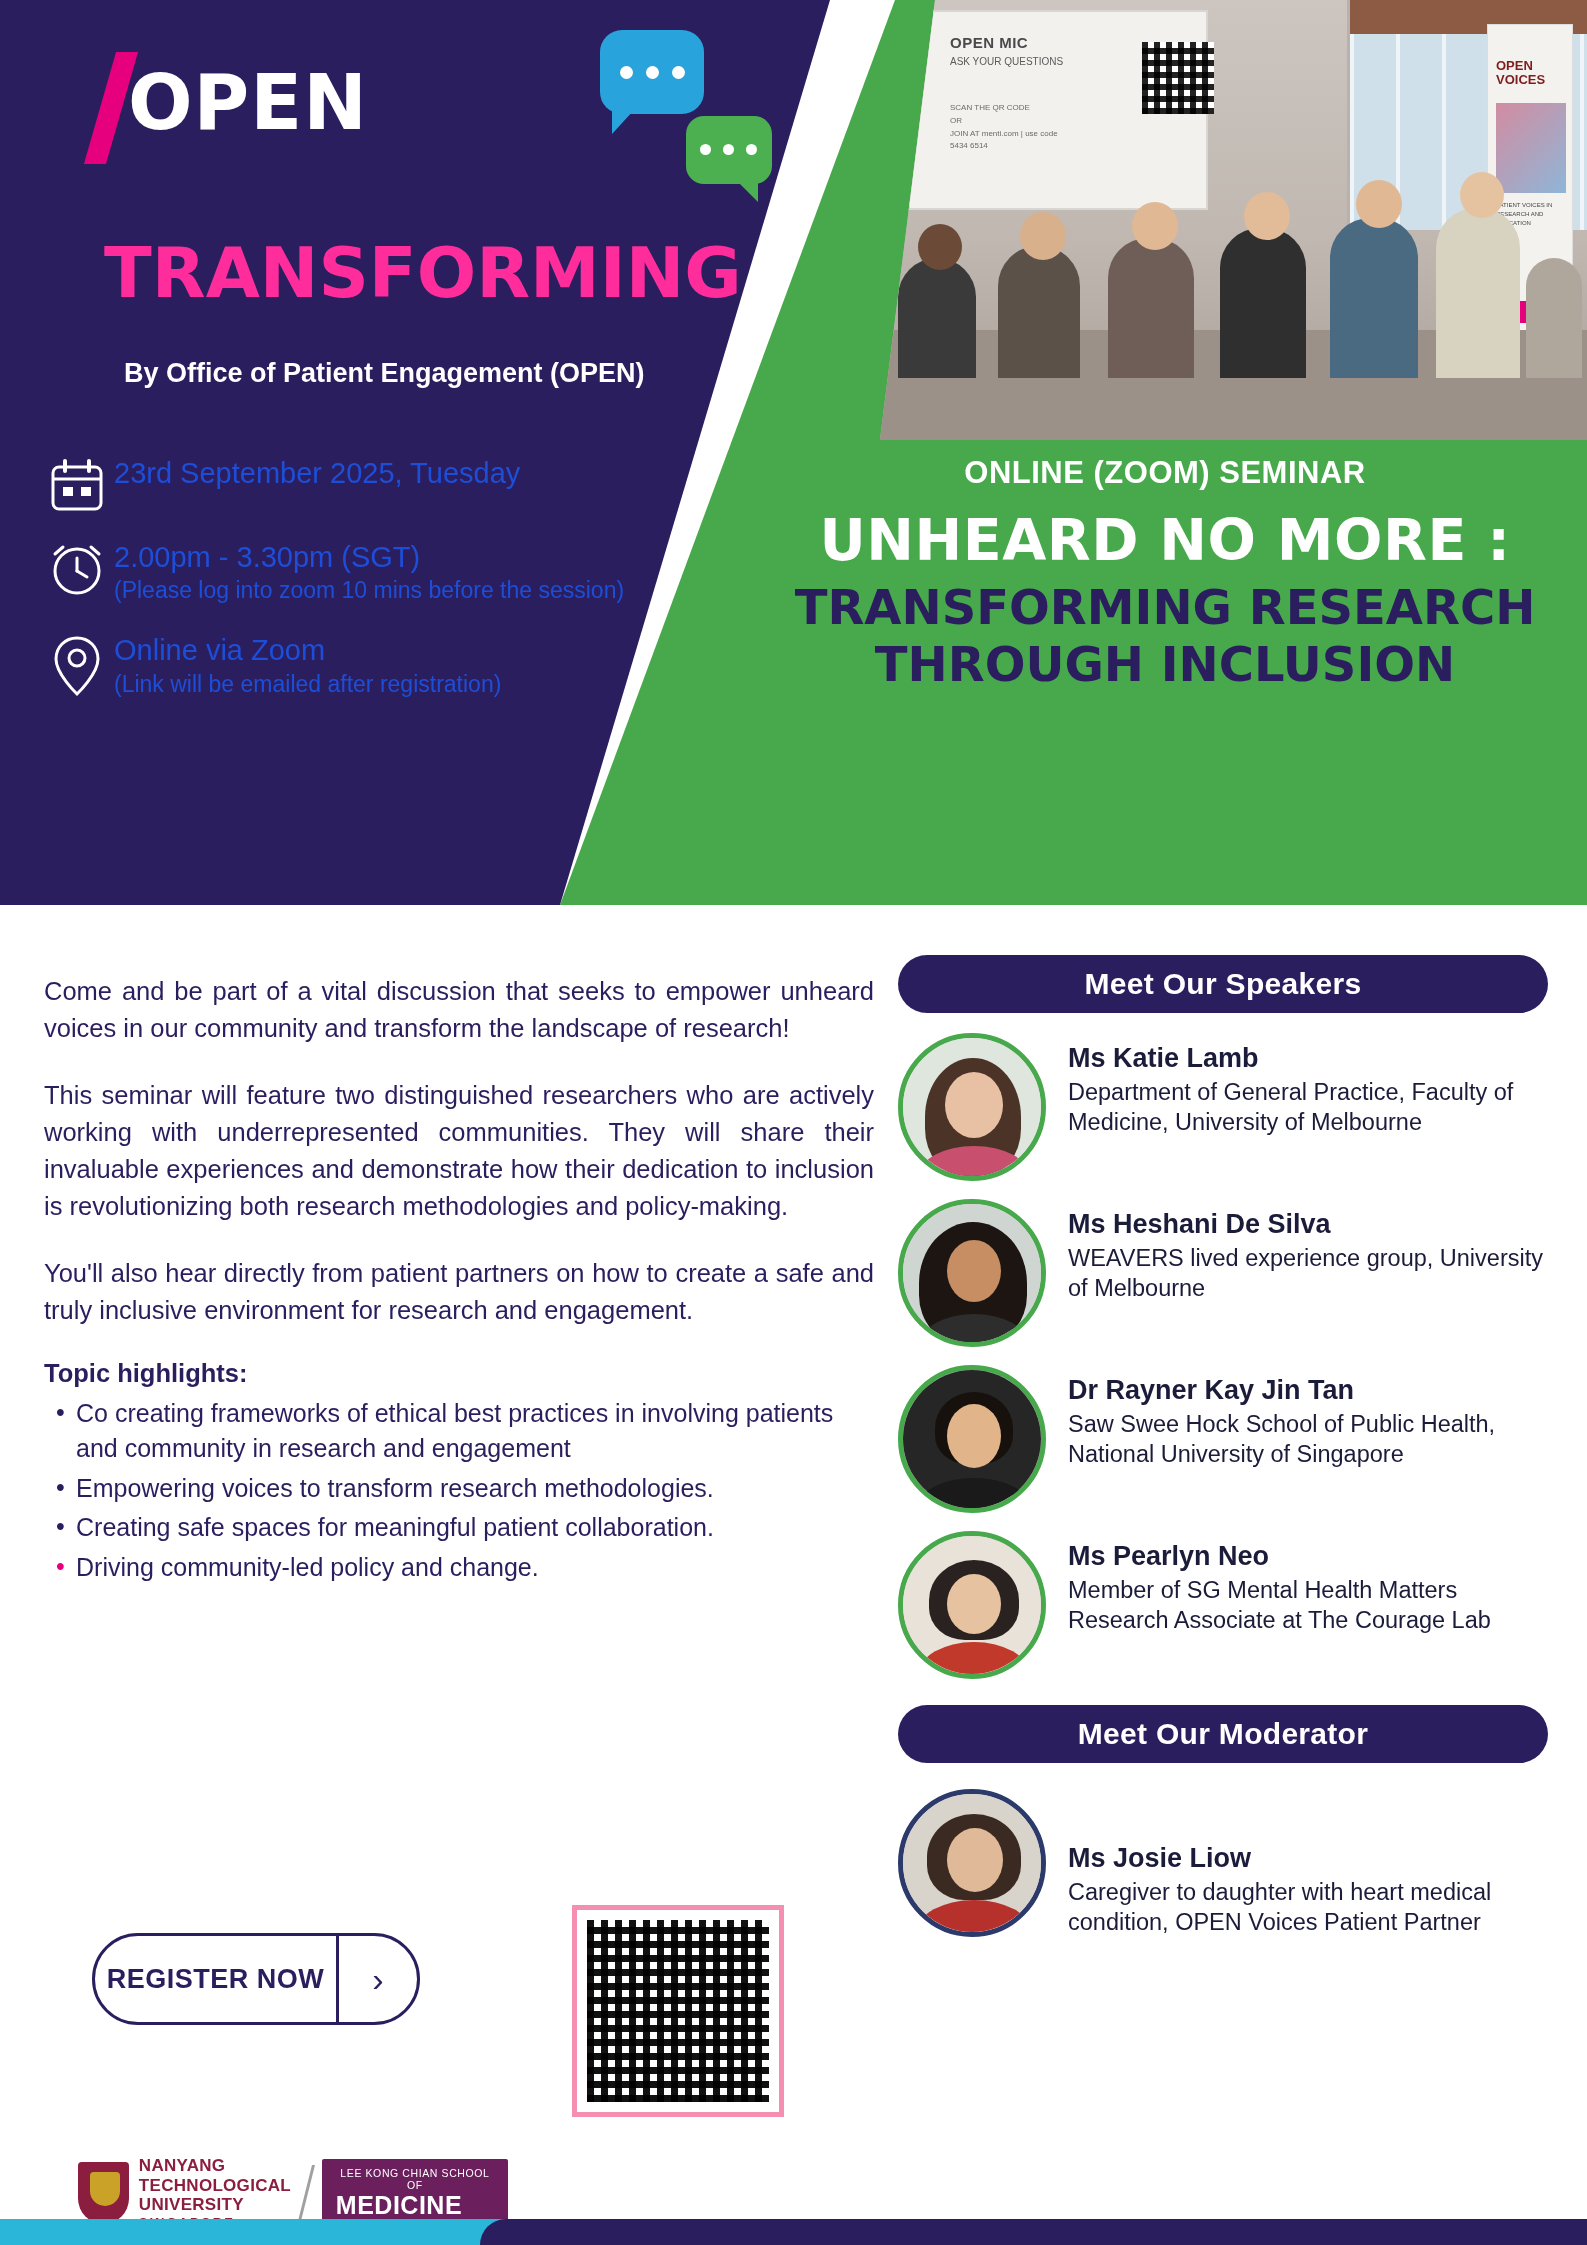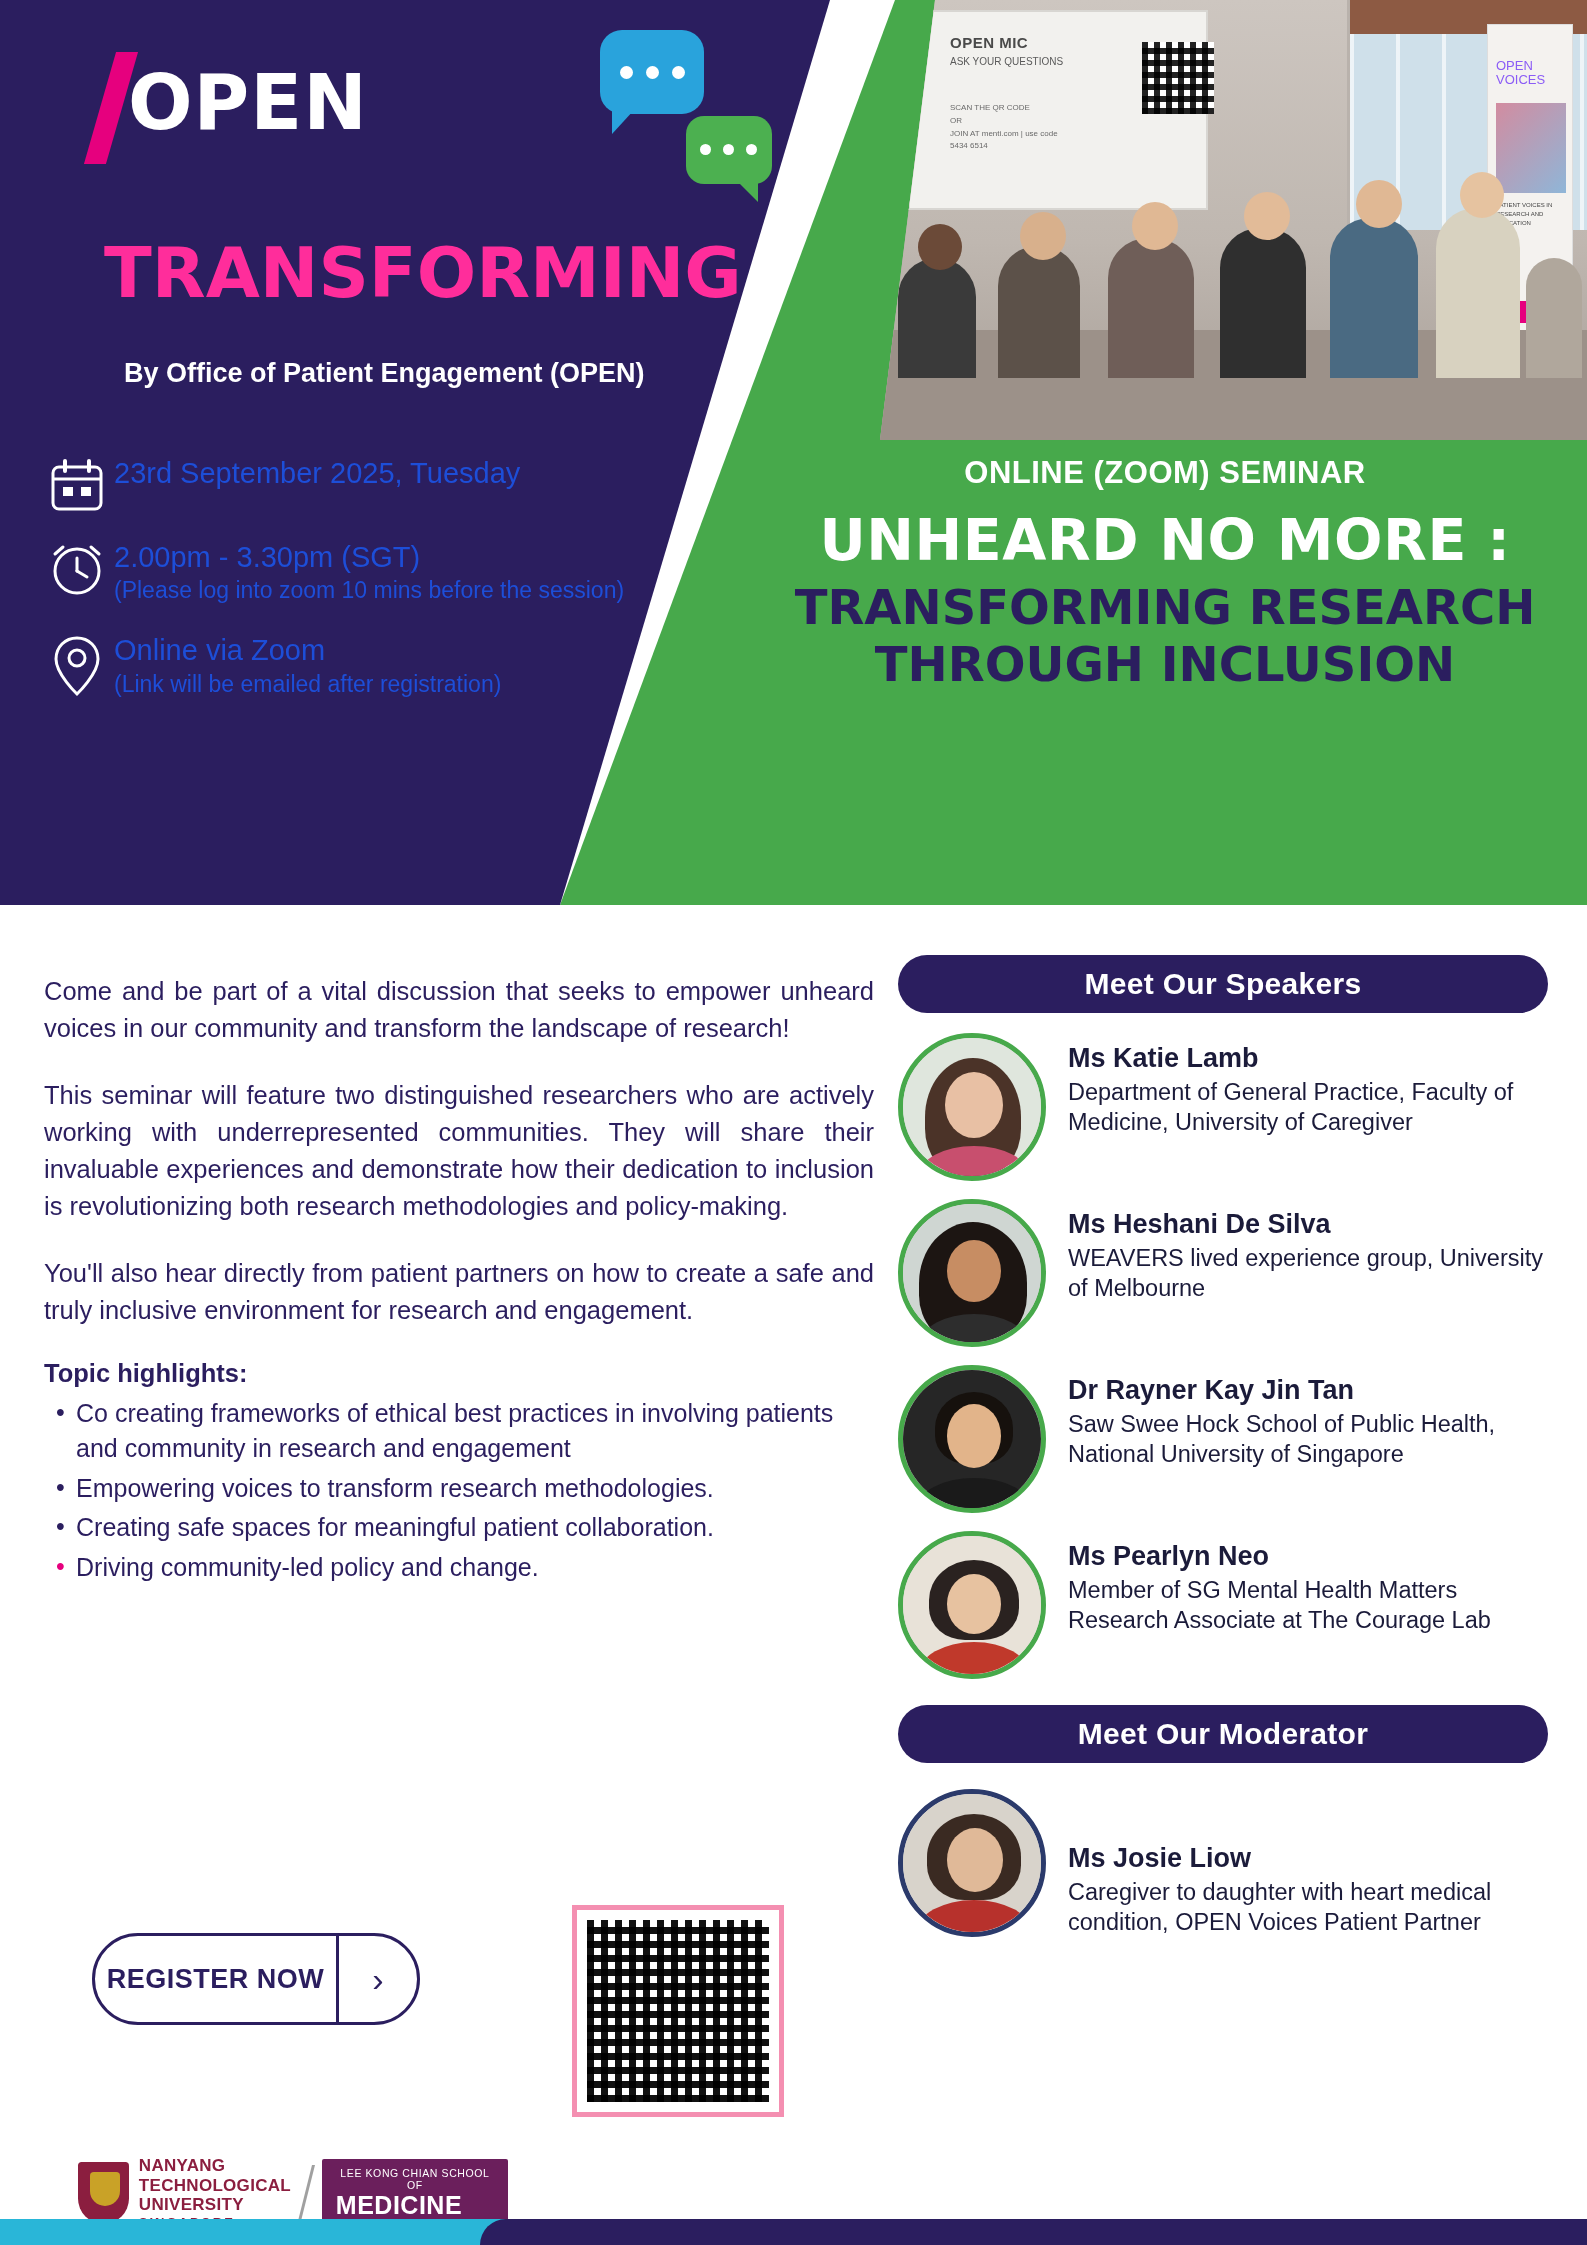--- a/index.html
+++ b/index.html
@@ -63,21 +63,21 @@
        repeating-linear-gradient(90deg,#222 0 6px,#fff 6px 12px),
        repeating-linear-gradient(0deg,#222 0 6px,transparent 6px 12px);
      background-blend-mode: multiply; }
   .ph-window { position:absolute; right:0; top:0; width:240px; height:230px;
      background: linear-gradient(180deg,#8d5a43 0 34px, #cfe0ea 34px 100%);
      border-left:3px solid #b9b2ac; }
   .ph-window:after { content:""; position:absolute; left:0; top:34px; right:0; bottom:0;
      background: repeating-linear-gradient(90deg, rgba(255,255,255,.65) 0 4px, transparent 4px 46px); }
   .ph-banner { position:absolute; right:14px; top:24px; width:86px; height:310px;
      background:#f4f2ef; border:1px solid #ddd; }
-  .ph-banner-h { position:absolute; left:8px; top:34px; font-size:13px; font-weight:normal; color:#8b5cf6; line-height:1.1;}
+  .ph-banner-h { position:absolute; left:8px; top:34px; font-size:13px; font-weight:bold; color:#7f1d1d; line-height:1.1;}
   .ph-banner-img { position:absolute; left:8px; top:78px; width:70px; height:90px; background:linear-gradient(135deg,#d28ca0,#8fb6d8);}
   .ph-banner-t2 { position:absolute; left:8px; top:176px; font-size:6px; color:#444; line-height:1.5; width:70px;}
   .ph-banner-pink { position:absolute; left:8px; bottom:10px; width:70px; height:22px; background:#e6007e; }
   .ph-floor { position:absolute; left:0; bottom:0; width:100%; height:110px; background:#9c9189; }
   .ph-p { position:absolute; bottom:62px; border-radius:40px 40px 0 0; }
   .ph-head { position:absolute; border-radius:50%; }
 
   .logo-slash {
     position: absolute; left: 100px; top: 52px;
     width: 22px; height: 112px; background: #e6007e;
@@ -354,21 +354,21 @@
 
         <div class="sp">
           <div class="sp-avatar">
             <div class="av-bg" style="background:#dfe6dd"></div>
             <div class="av-hair" style="left:22px; top:20px; width:96px; height:118px; background:#4b3328;"></div>
             <div class="av-head" style="left:42px; top:34px; width:58px; height:66px; background:#e8c0a4;"></div>
             <div class="av-body" style="left:16px; top:108px; width:110px; height:60px; background:#c84f6e;"></div>
           </div>
           <div class="sp-text">
             <div class="sp-name">Ms Katie Lamb</div>
-            <div class="sp-desc">Department of General Practice, Faculty of Medicine, University of Caregiver</div>
+            <div class="sp-desc">Department of General Practice, Faculty of Medicine, University of Melbourne</div>
           </div>
         </div>
 
         <div class="sp">
           <div class="sp-avatar">
             <div class="av-bg" style="background:#cfd6d2"></div>
             <div class="av-hair" style="left:16px; top:18px; width:108px; height:122px; background:#1c1512;"></div>
             <div class="av-head" style="left:44px; top:36px; width:54px; height:62px; background:#c78d63;"></div>
             <div class="av-body" style="left:18px; top:110px; width:106px; height:58px; background:#2d2d2d;"></div>
           </div>

